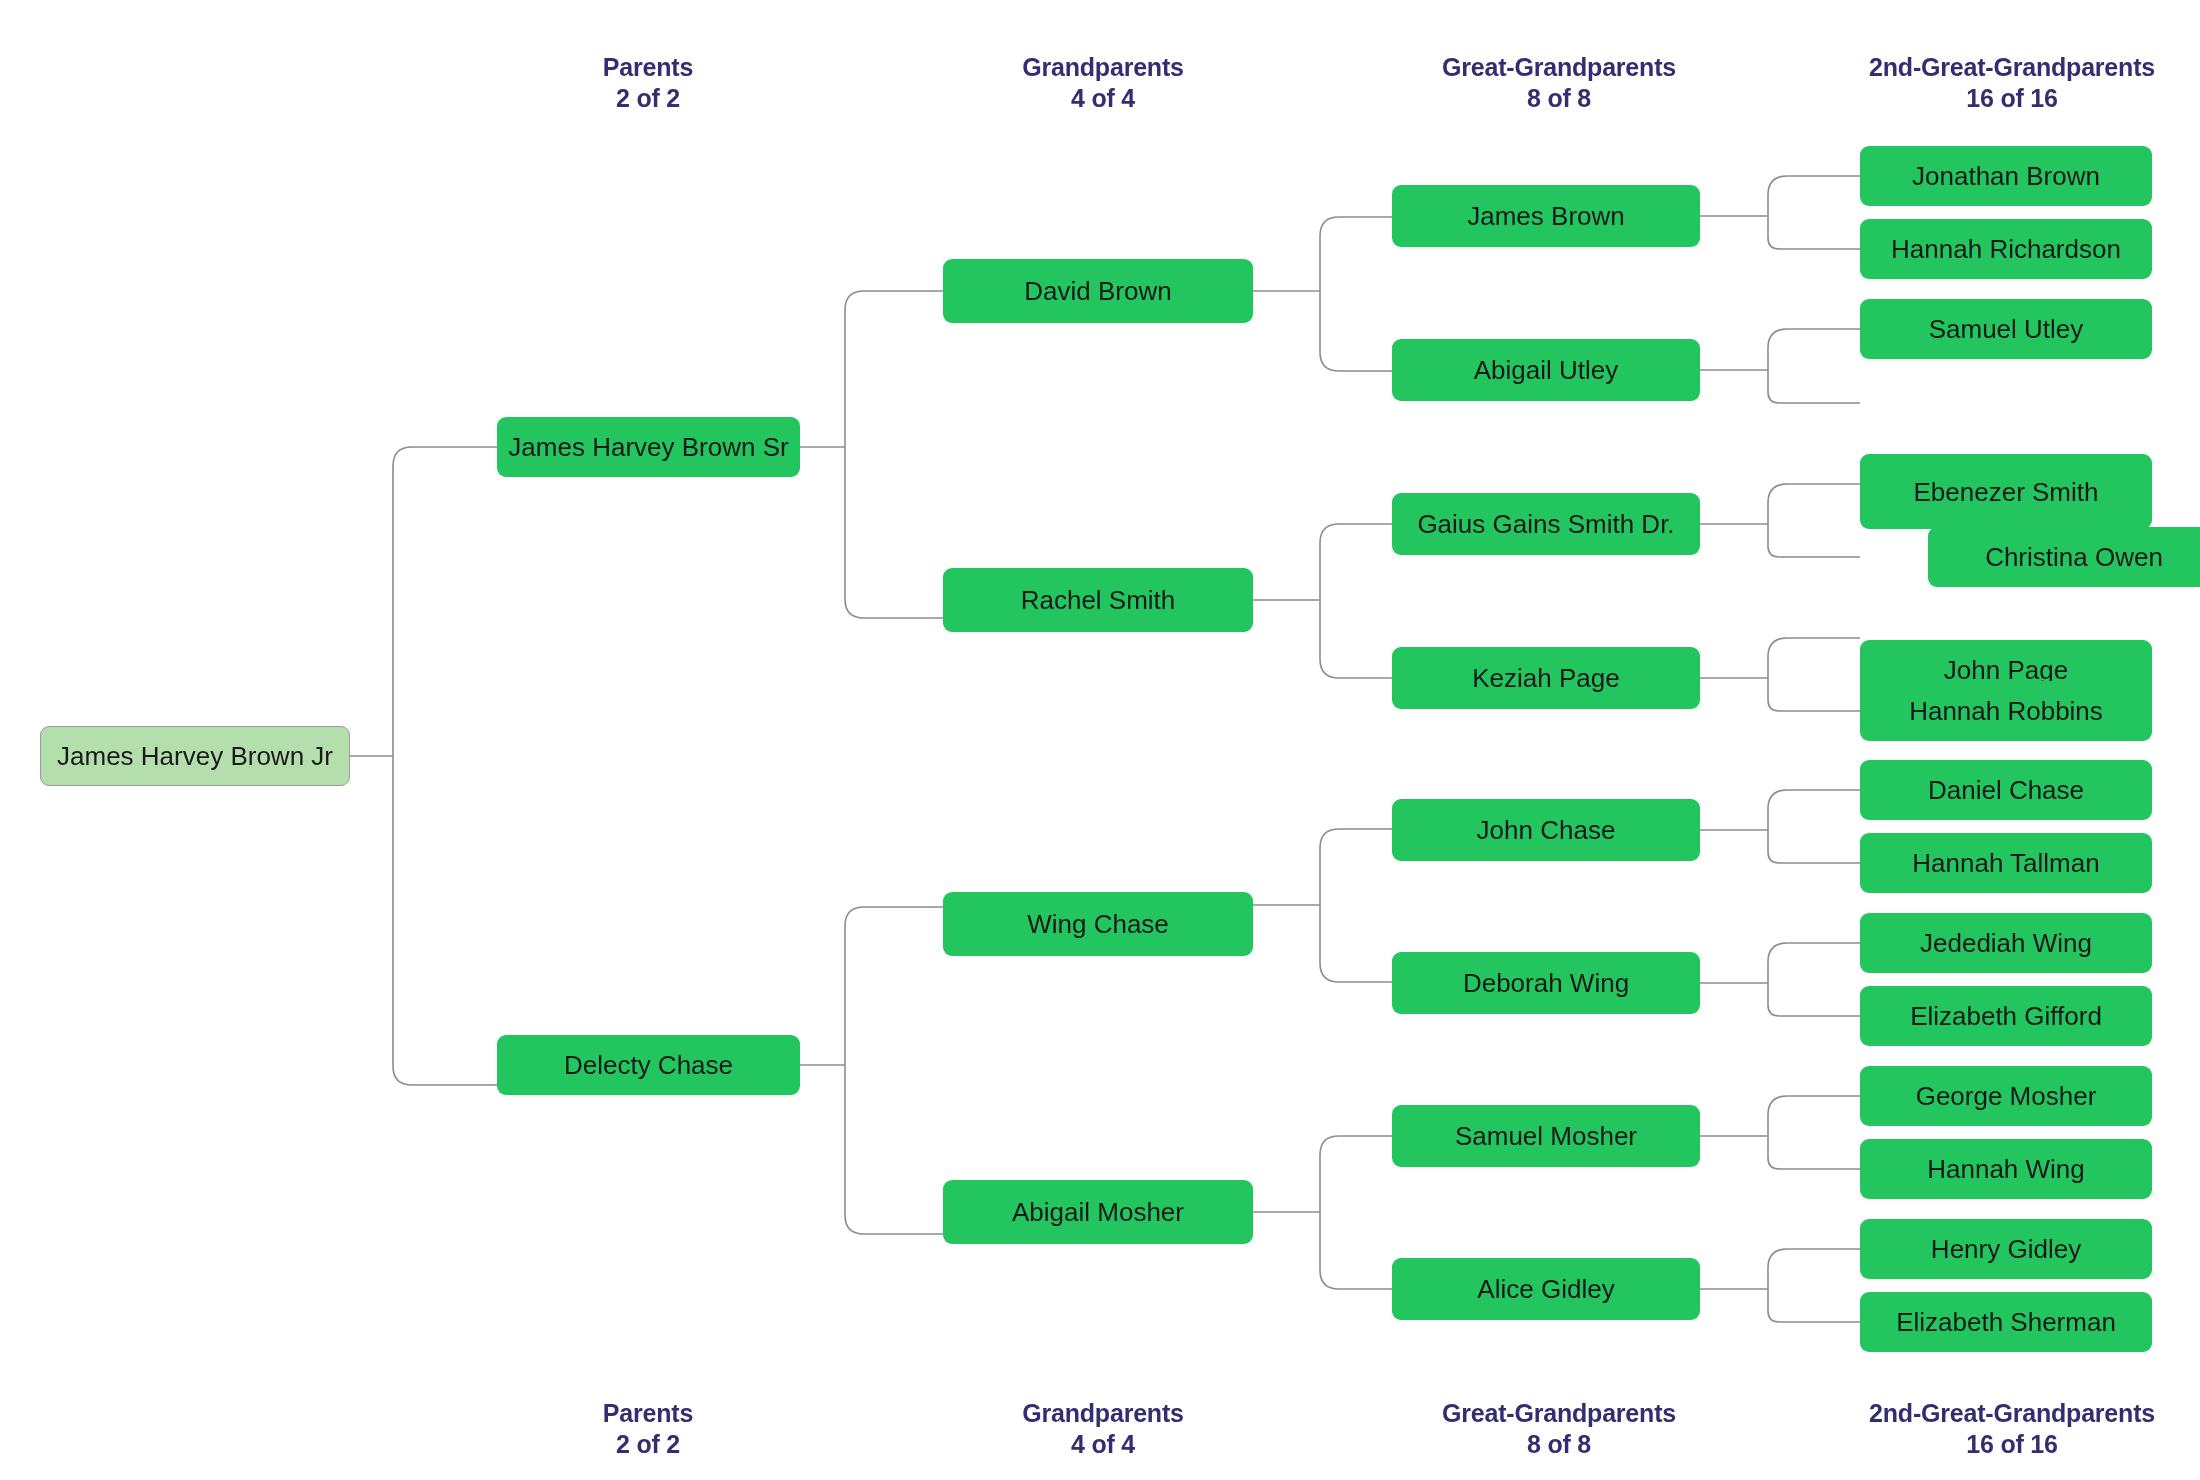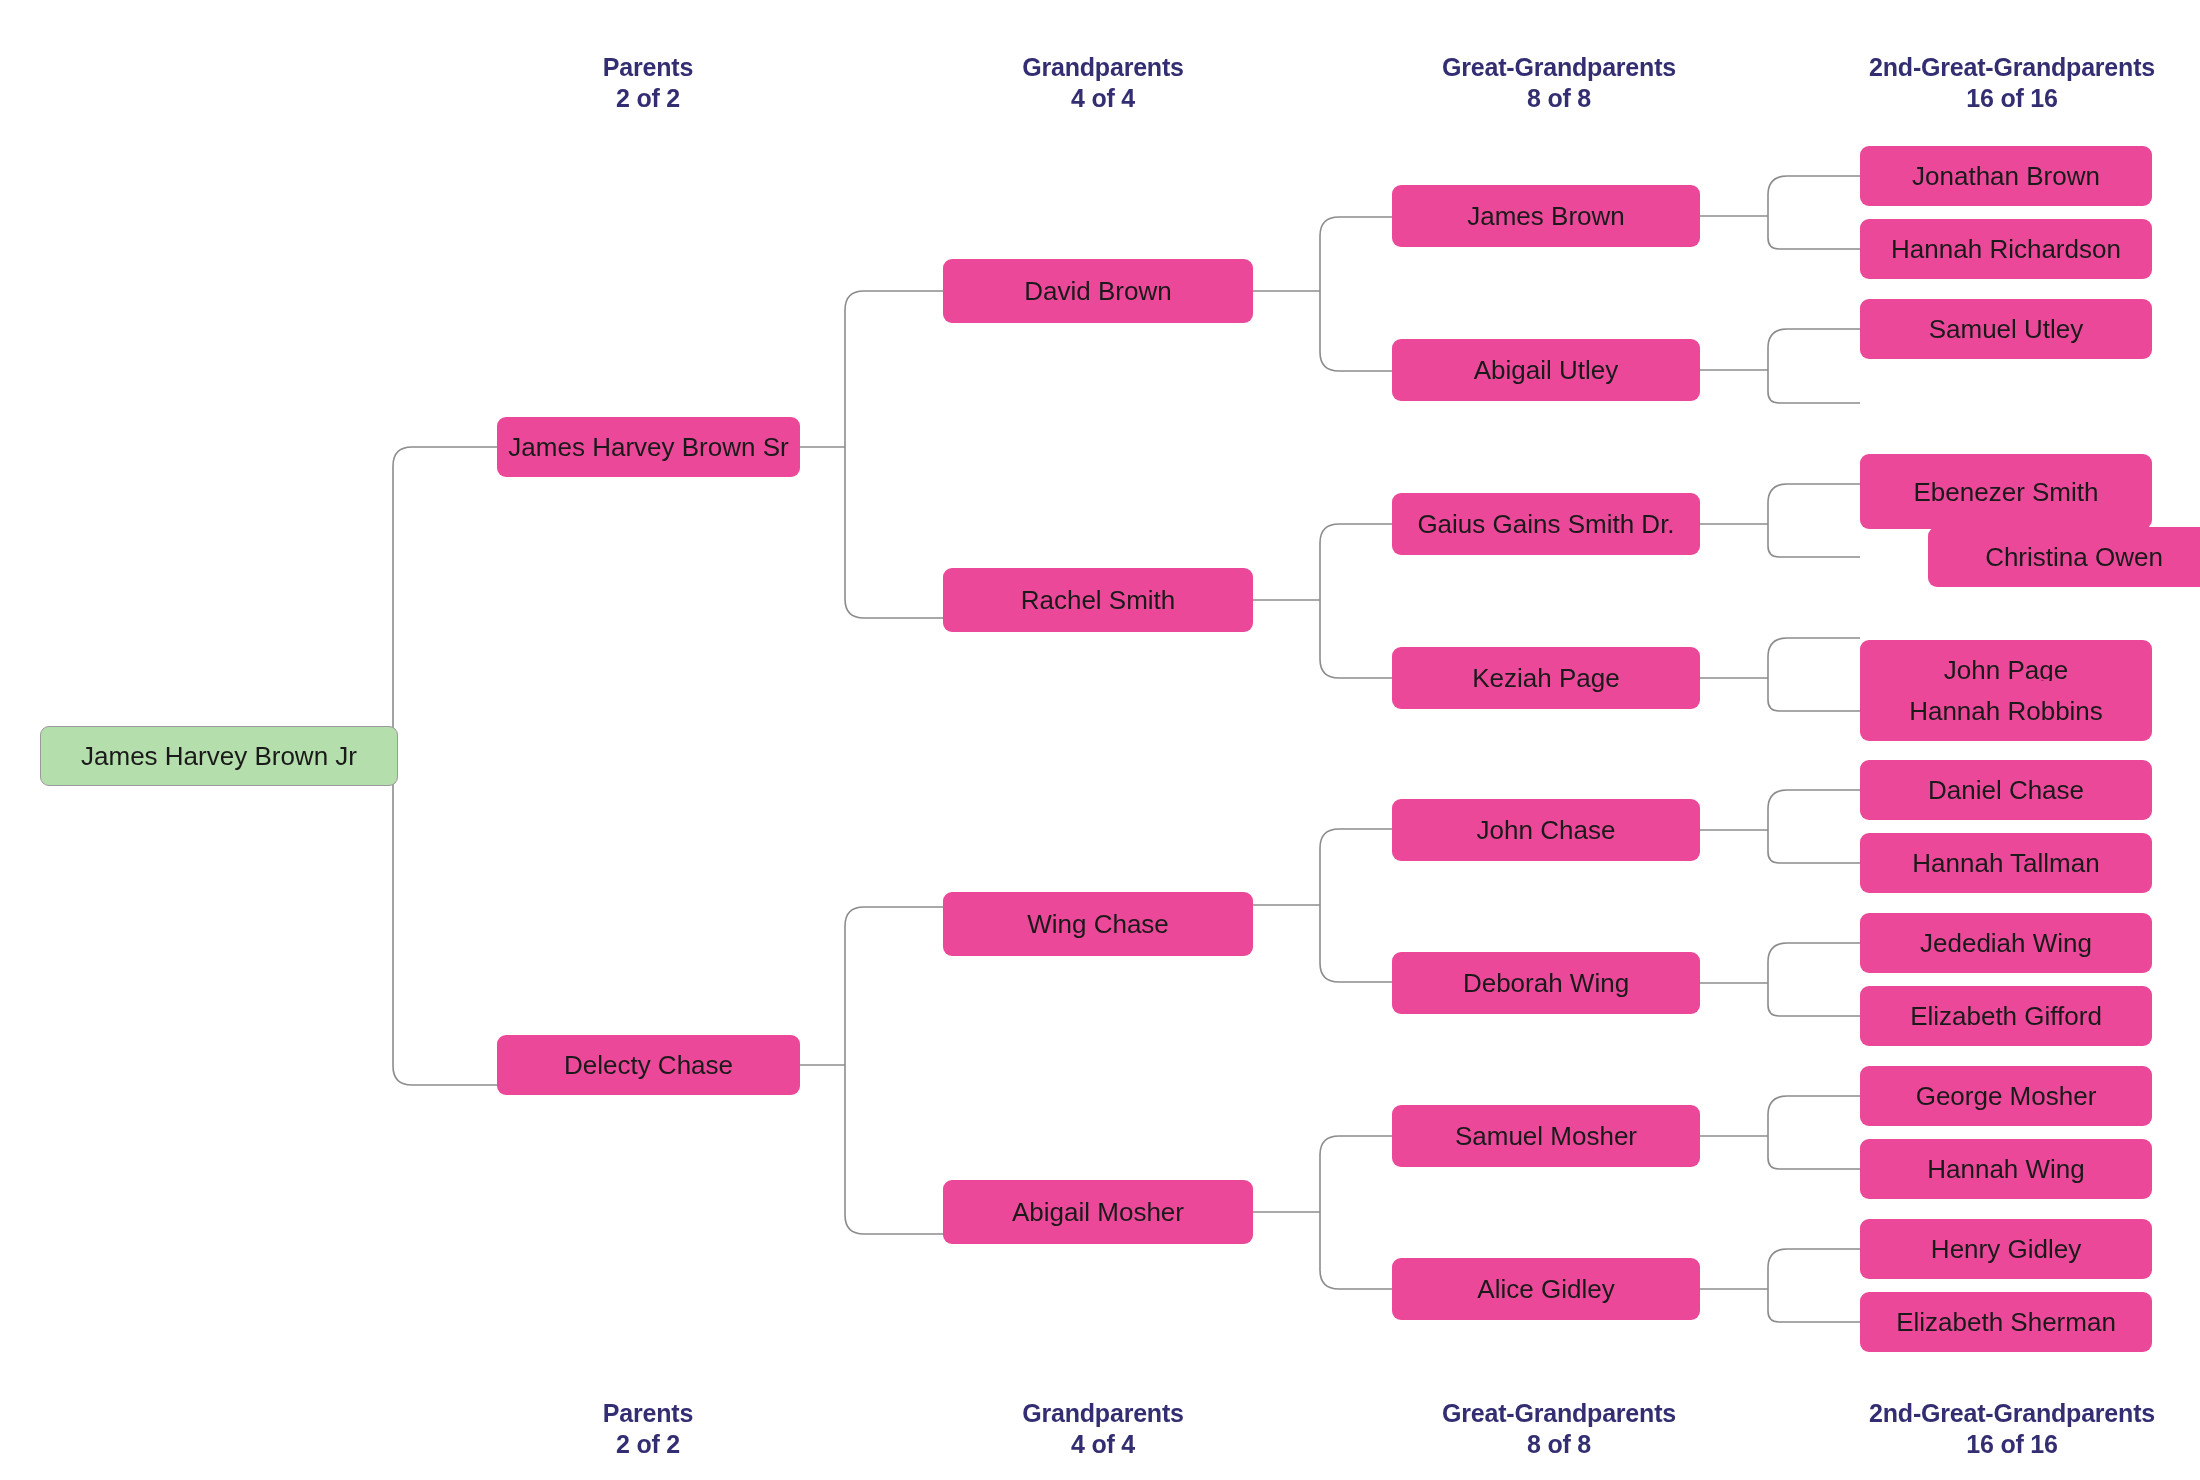--- a/index.html
+++ b/index.html
@@ -28,21 +28,21 @@
     white-space: nowrap;
     transform: translateX(-50%);
   }
   .col-head .ch-title { display: block; }
   .col-head .ch-count { display: block; }
 
   
   .node {
     position: absolute;
     box-sizing: border-box;
-    background: #ec4899;
+    background: #22c55e;
     border-radius: 9px;
     display: flex;
     align-items: center;
     justify-content: center;
     color: #1a1a1a;
     font-size: 26px;
     line-height: 1;
     white-space: nowrap;
     padding: 0 8px;
   }
@@ -144,21 +144,21 @@
   </div>
   <div class="col-head" style="left:1559px; top:52px;">
     <span class="ch-title">Great-Grandparents</span>
     <span class="ch-count">8 of 8</span>
   </div>
   <div class="col-head" style="left:2012px; top:52px;">
     <span class="ch-title">2nd-Great-Grandparents</span>
     <span class="ch-count">16 of 16</span>
   </div>
 
-  <div class="node root" style="left:40px; top:726px; width:358px; height:60px;">
+  <div class="node root" style="left:40px; top:726px; width:310px; height:60px;">
     <span>James Harvey Brown Jr</span>
   </div>
 
   <div class="node" style="left:497px; top:417px; width:303px; height:60px;">
     <span>James Harvey Brown Sr</span>
   </div>
   <div class="node" style="left:497px; top:1035px; width:303px; height:60px;">
     <span>Delecty Chase</span>
   </div>
 

